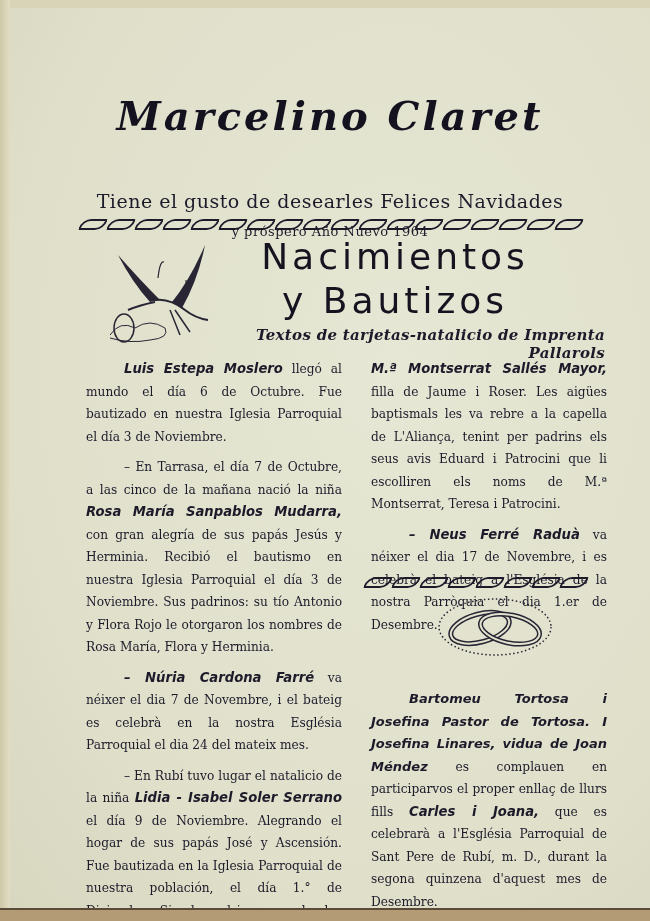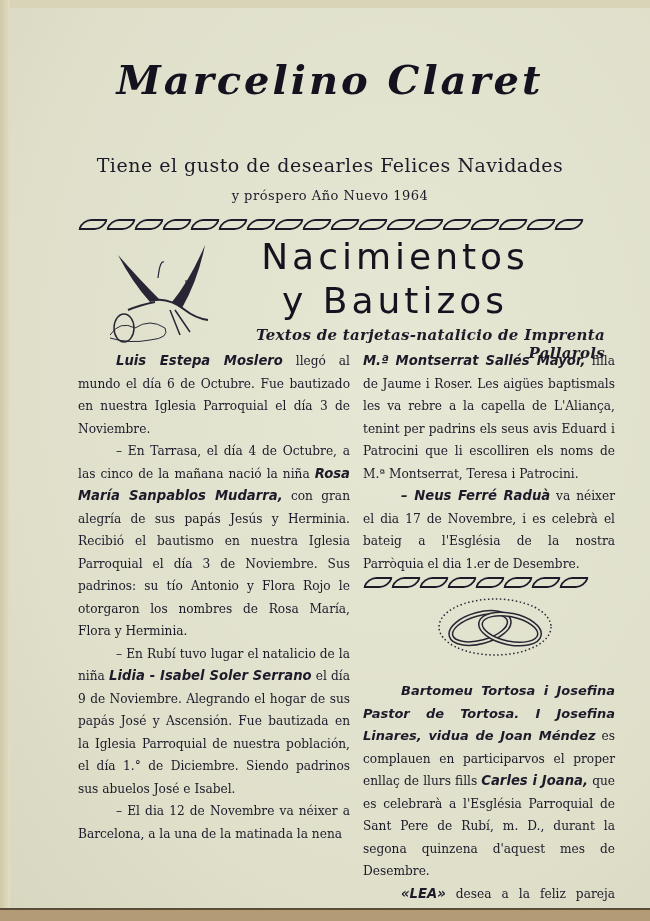--- a/index.html
+++ b/index.html
@@ -15,21 +15,21 @@
   }
   .page {
     position:absolute; left:10px; top:8px; width:640px; height:900px;
     background:#e2e3cf;
     background-image: radial-gradient(ellipse at 60% 40%, #e6e7d4 0%, #dfdfca 70%, #d8d7c0 100%);
   }
   .bottom-band {
     position:absolute; left:0; top:908px; width:650px; height:13px;
     background:linear-gradient(180deg,#5a4a38 0 2px,#b39b76 2px);
   }
-  .header { position:absolute; left:0; width:640px; text-align:center; }
+  .header { position:absolute; left:0; width:640px; text-align:center;margin-top:36px; }
   .title {
     top:48px; font-family:"DejaVu Serif", serif; font-style:italic; font-weight:bold;
     font-size:40px; letter-spacing:3px; color:#14121f;
   }
   .subtitle {
     top:112px; font-style:italic; font-weight:bold; font-size:18px; letter-spacing:0.5px;
   }
   .greeting1 { top:146px; font-size:19px; letter-spacing:0.5px; }
   .greeting2 { top:180px; font-size:13px; letter-spacing:0.5px; }
   .border-row {
@@ -54,21 +54,21 @@
   .credits {
     position:absolute; left:205px; top:318px; width:390px; text-align:right;
     font-style:italic; font-weight:bold; font-size:15px; letter-spacing:0.3px;
   }
   .col {
     position:absolute; font-size:12.2px; line-height:22.5px; text-align:justify;
     color:#1d1a2a;
   }
   .col-left { left:68px; top:342px; width:272px; }
   .col-right { left:353px; top:342px; width:252px; }
-  .col p { margin:0; text-indent:38px; }
+  .col p { margin:8px; text-indent:38px; }
   .col p.noindent { text-indent:0; }
   .name { font-family:"DejaVu Sans", sans-serif; font-style:italic; font-weight:bold; font-size:13.2px; }
   .rings { position:absolute; left:425px; top:588px; width:120px; height:62px; }
   .bold-block { font-family:"DejaVu Sans", sans-serif; font-style:italic; font-weight:bold; font-size:13px; }
 </style>
 </head>
 <body>
 
 <div class="left-edge"></div>
 <div class="page">
@@ -108,21 +108,22 @@
     <path d="M0 95 Q10 80 25 88 Q40 78 55 88 Q60 98 40 100 Q20 104 0 98" fill="none" stroke="#2a2535" stroke-width="1"></path>
     <path d="M48 38 Q50 20 54 22 M68 62 Q78 50 76 40" stroke="#2a2535" stroke-width="1.2" fill="none"></path>
   </svg>
 
   <div class="section-title st2">y Bautizos</div>
   <div class="section-title st1">Nacimientos</div>
   <div class="credits">Textos de tarjetas-natalicio de Imprenta Pallarols</div>
 
   <div class="col col-left">
     <p><span class="name">Luis Estepa Moslero</span><span> llegó al mundo el día 6 de Octubre. Fue bautizado en nuestra Iglesia Parroquial el día 3 de Noviembre.</span></p>
-    <p><span>– En Tarrasa, el día 4 de Octubre, a las cinco de la mañana nació la niña </span><span class="name">Rosa María Sanpablos Mudarra,</span><span> con gran alegría de sus papás Jesús y Herminia. Recibió el bautismo en nuestra Iglesia Parroquial el día 3 de Noviembre. Sus padrinos: su tío Antonio y Flora Rojo le otorgaron los nombres de Rosa María, Flora y Herminia.</span></p>
+    <p><span>– En Tarrasa, el día 7 de Octubre, a las cinco de la mañana nació la niña </span><span class="name">Rosa María Sanpablos Mudarra,</span><span> con gran alegría de sus papás Jesús y Herminia. Recibió el bautismo en nuestra Iglesia Parroquial el día 3 de Noviembre. Sus padrinos: su tío Antonio y Flora Rojo le otorgaron los nombres de Rosa María, Flora y Herminia.</span></p>
+    <p><span class="name">– </span><span class="name">Núria Cardona Farré</span><span> va néixer el dia 7 de Novembre, i el bateig es celebrà en la nostra Església Parroquial el dia 24 del mateix mes.</span></p>
     <p><span>– En Rubí tuvo lugar el natalicio de la niña </span><span class="name">Lidia - Isabel Soler Serrano</span><span> el día 9 de Noviembre. Alegrando el hogar de sus papás José y Ascensión. Fue bautizada en la Iglesia Parroquial de nuestra población, el día 1.° de Diciembre. Siendo padrinos sus abuelos José e Isabel.</span></p>
     <p><span>– El dia 12 de Novembre va néixer a Barcelona, a la una de la matinada la nena</span></p>
   </div>
 
   <div class="col col-right">
     <p class="noindent"><span class="name">M.ª Montserrat Sallés Mayor,</span><span> filla de Jaume i Roser. Les aigües baptismals les va rebre a la capella de L'Aliança, tenint per padrins els seus avis Eduard i Patrocini que li escolliren els noms de M.ª Montserrat, Teresa i Patrocini.</span></p>
     <p><span class="name">– </span><span class="name">Neus Ferré Raduà</span><span> va néixer el dia 17 de Novembre, i es celebrà el bateig a l'Església de la nostra Parròquia el dia 1.er de Desembre.</span></p>
   </div>
 
   <div class="border-row border-mid">

